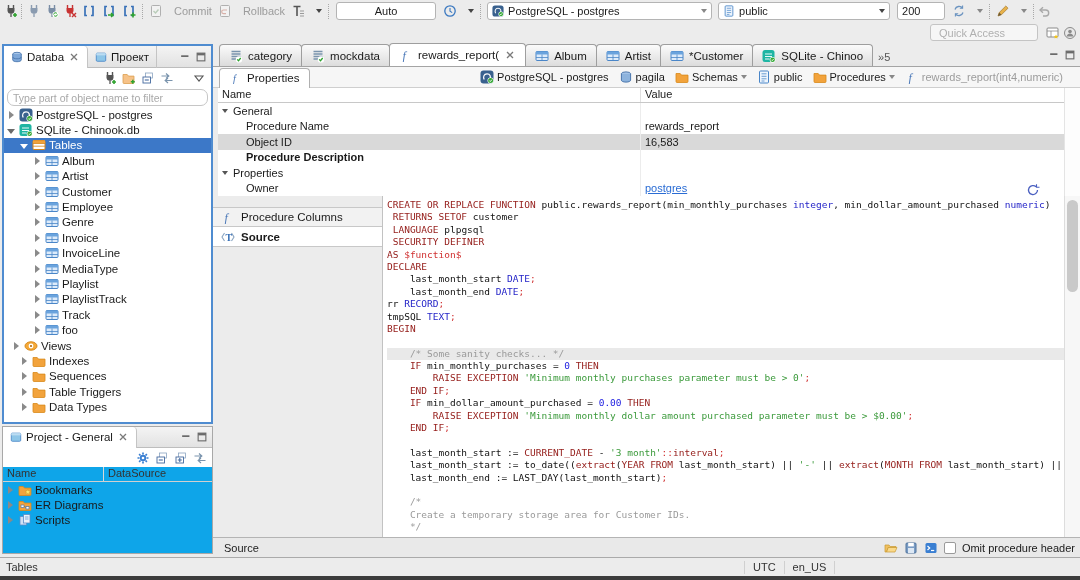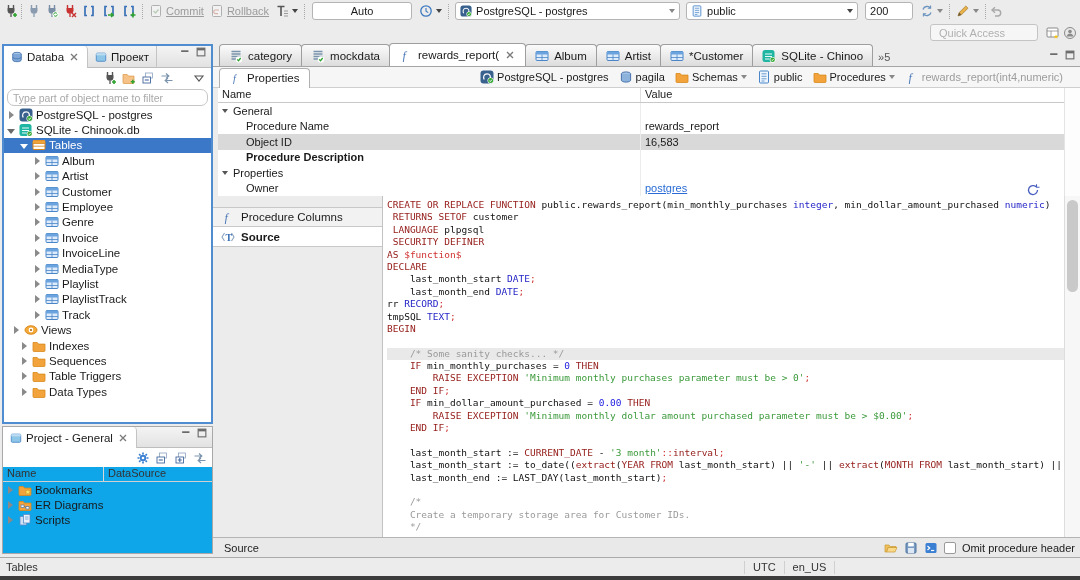--- a/index.html
+++ b/index.html
@@ -2,33 +2,33 @@
 <html><head>
 <meta charset="utf-8">
 <style>
   * { margin:0; padding:0; box-sizing:border-box; }
   html,body { width:1080px; height:580px; overflow:hidden; }
   body { font-family:"Liberation Sans", sans-serif; background:#ececec; font-size:11px; color:#1a1a1a; position:relative; }
   .abs { position:absolute; }
   .ic { display:inline-flex; width:14px; height:14px; flex:0 0 auto; }
   .ic svg { width:14px; height:14px; }
   .ic.sm, .ic.sm svg { width:12px; height:12px; }
-  .tbtn { display:flex; align-items:center; gap:3px; padding:4px 3px; height:20px;text-decoration:underline; }
+  .tbtn { display:flex; align-items:center; gap:11px; padding:4px 3px; height:20px; }
   .tsep { width:1px; height:15px; border-left:1px dotted #a8a8a8; margin:0 3px; }
   .gray { color:#9c9c9c; }
   .combo { background:#fff; border:1px solid #b4b4b4; border-radius:3px; height:18px; display:flex; align-items:center; gap:4px; padding:0 4px; font-size:11px; }
   .caret { width:0; height:0; border-left:3.5px solid transparent; border-right:3.5px solid transparent; border-top:4.5px solid #444; display:inline-block; }
   .caret.lt { border-top-color:#888; }
   
   #toolbar { left:0; top:0; width:1080px; height:22px; display:flex; align-items:center; padding-left:4px; }
   #qa-row { left:0; top:22px; width:1080px; height:22px; }
   #quick-access { position:absolute; left:930px; top:2px; width:108px; height:17px; border:1px solid #c4c4c4; border-radius:3px; background:#f6f6f6; color:#b0b0b0; display:flex; align-items:center; padding-left:8px; font-size:11px; }
   
   #nav-panel { left:2px; top:44px; width:211px; height:380px; border:2px solid #4f8cd0; background:#fff; }
-  .ptabs { height:22px; background:linear-gradient(#f4f4f4,#e2e2e2); border-bottom:1px solid #bdbdbd; display:flex; align-items:flex-start; }
+  .ptabs { height:22px; background:linear-gradient(#f4f4f4,#e2e2e2); border-bottom:1px solid #bdbdbd; display:flex; align-items:center; }
   .ptab { height:22px; display:flex; align-items:center; gap:4px; padding:0 7px; font-size:11.5px; border-right:1px solid #c4c4c4; }
   .ptab.active { background:#fff; border-top-right-radius:4px; }
   .winbtns { margin-left:auto; display:flex; gap:4px; padding-right:4px; }
   .navbar { height:20px; display:flex; align-items:center; justify-content:flex-end; gap:5px; padding:0 5px; background:#fff; }
   #nav-filter { margin:1px 3px; height:17px; width:201px; border:1px solid #c6c6c6; border-radius:7px; font-size:10.5px; color:#a8a8a8; padding-left:5px; display:flex; align-items:center; }
   #nav-tree { height:313px; overflow:hidden; background:#fff; }
   .trow { height:15.4px; display:flex; align-items:center; gap:3px; font-size:11.5px; white-space:nowrap; }
   .trow.sel { background:#3c78c8; color:#fff; }
   .arr { width:9px; display:inline-block; flex:0 0 auto; }
   .arr.right::before { content:""; display:block; width:0; height:0; border-top:4px solid transparent; border-bottom:4px solid transparent; border-left:5px solid #8a8a8a; margin-left:2px; }
@@ -489,20 +489,31 @@
         <span class="arr right"></span>
         <span class="ic">
           <svg viewBox="0 0 14 14" xmlns="http://www.w3.org/2000/svg">
             <rect x="1" y="2.5" width="12" height="9" rx="1" fill="#ddebfa" stroke="#4a86c8"></rect>
             <rect x="1" y="2.5" width="12" height="3" fill="#6aa3dd"></rect>
             <path d="M7 5.5v6M1 8.5h12" stroke="#4a86c8" stroke-width=".8"></path>
           </svg>
         </span>
         <span>Track</span>
       </div>
+      <div class="trow" style="padding-left: 29px;">
+        <span class="arr right"></span>
+        <span class="ic">
+          <svg viewBox="0 0 14 14" xmlns="http://www.w3.org/2000/svg">
+            <rect x="1" y="2.5" width="12" height="9" rx="1" fill="#ddebfa" stroke="#4a86c8"></rect>
+            <rect x="1" y="2.5" width="12" height="3" fill="#6aa3dd"></rect>
+            <path d="M7 5.5v6M1 8.5h12" stroke="#4a86c8" stroke-width=".8"></path>
+          </svg>
+        </span>
+        <span>foo</span>
+      </div>
       <div class="trow" style="padding-left: 8px;">
         <span class="arr right"></span>
         <span class="ic">
           <svg viewBox="0 0 14 14" xmlns="http://www.w3.org/2000/svg">
             <ellipse cx="7" cy="7" rx="6" ry="4.2" fill="#f5a938" stroke="#d8891a"></ellipse>
             <circle cx="7" cy="7" r="2.4" fill="#fff"></circle>
             <circle cx="7" cy="7" r="1.1" fill="#b06a10"></circle>
           </svg>
         </span>
         <span>Views</span>

